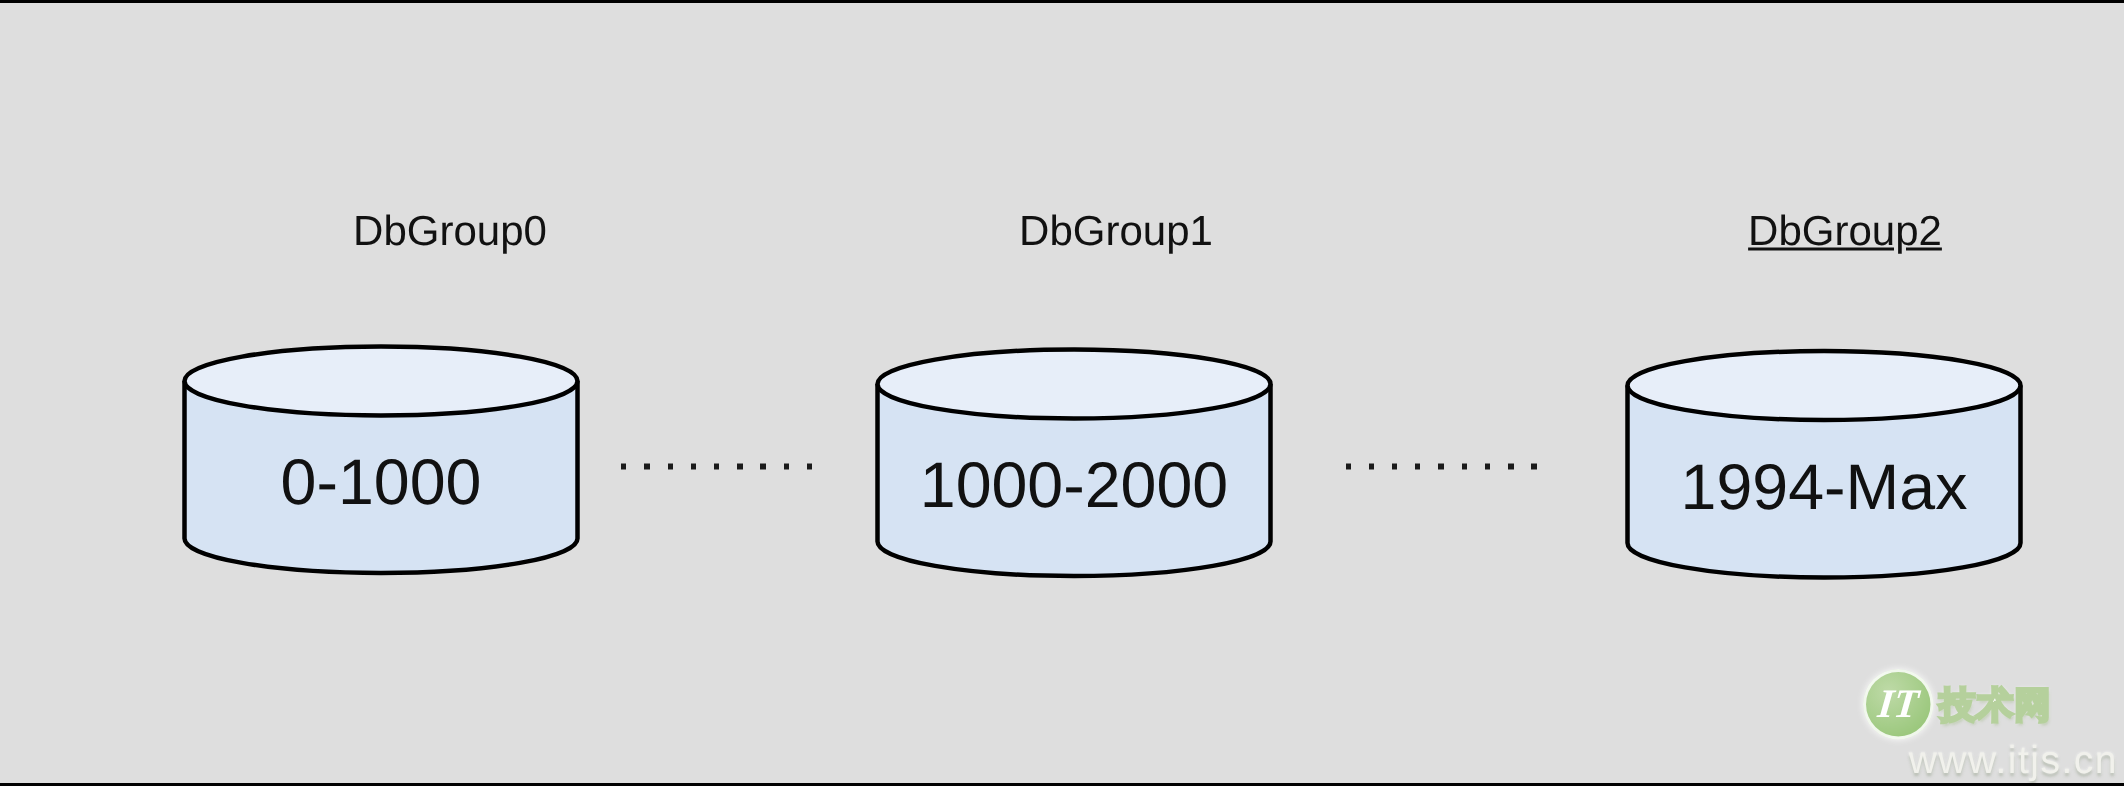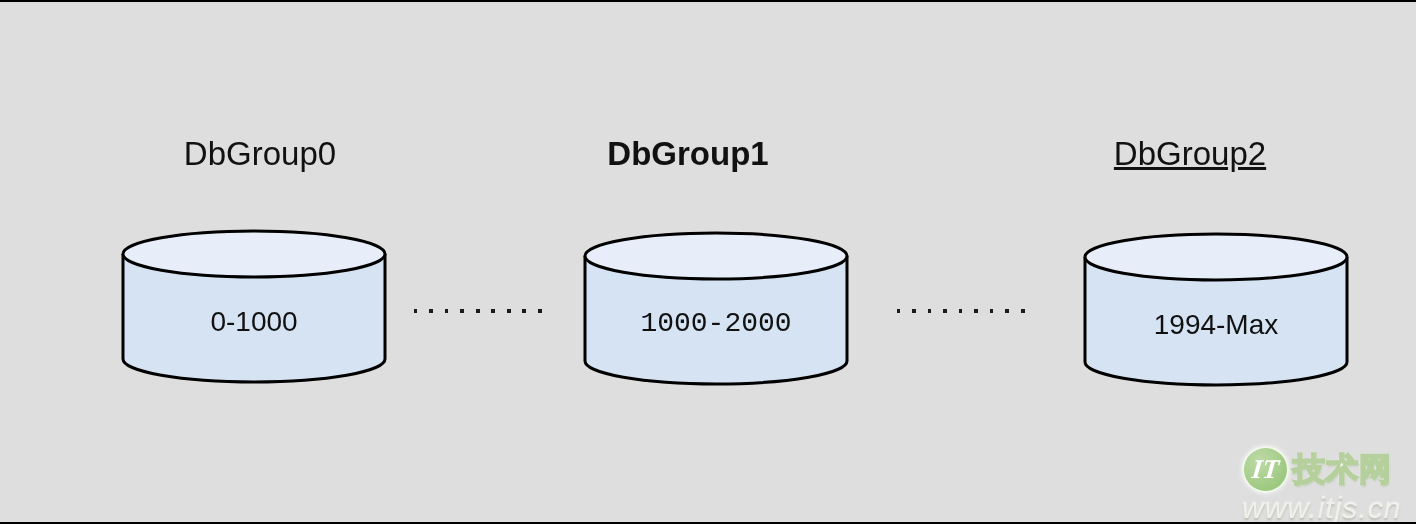--- a/index.html
+++ b/index.html
@@ -20,49 +20,50 @@
     width: 100%;
     height: 2px;
     background: #000000;
   }
   .edge-line.top { top: 0; }
   .edge-line.bottom { bottom: 0; }
 
   .group-title {
     position: absolute;
     transform: translateX(-50%);
-    font-size: 33px;
+    font-size: 28px;
     line-height: 36px;
     color: #111111;
     white-space: nowrap;
+    margin-left: 40px;
   }
   #title-0 { left: 260px;  top: 136px; }
-  #title-1 { left: 688px;  top: 136px; font-weight: bold; }
+  #title-1 { left: 704px;  top: 136px; }
   #title-2 { left: 1190px; top: 136px; text-decoration: underline; }
 
   .cylinder {
     position: absolute;
     width: 268px;
     height: 157px;
   }
   #cyl-0 { left: 120px;  top: 228px; }
-  #cyl-1 { left: 582px;  top: 230px; font-family: Liberation Mono, monospace; }
+  #cyl-1 { left: 582px;  top: 230px; }
   #cyl-2 { left: 1082px; top: 231px; }
 
   .cylinder svg { position: absolute; left: 0; top: 0; }
 
   .cylinder-label {
     position: absolute;
     left: 0;
     top: 74px;
     width: 100%;
     height: 40px;
     line-height: 40px;
     text-align: center;
-    font-size: 28px;
+    font-size: 43px;
     color: #111111;
     white-space: nowrap;
   }
 
   .dotted-connector {
     position: absolute;
     height: 4px;
     width: 128px;
     top: 309px;
     background: repeating-linear-gradient(
@@ -100,38 +101,37 @@
   .wm-logo span {
     font-family: "Liberation Serif", serif;
     font-style: italic;
     font-weight: bold;
     font-size: 27px;
     color: #ffffff;
     transform: skewX(-6deg);
     line-height: 1;
   }
   .wm-name {
-    font-size: 32px;
+    font-size: 24px;
     font-weight: bold;
     letter-spacing: 1px;
     color: #fbfcf9;
     -webkit-text-stroke: 2px #b5d09c;
     text-shadow: 0 0 3px rgba(255,255,255,0.9), 1px 2px 2px rgba(170,190,150,0.7);
     margin-left: 4px;
     white-space: nowrap;
   }
   .wm-url {
     margin-top: -2px;
-    text-align: left;
-    font-size: 30px;
+    text-align: right;
+    font-size: 26px;
     letter-spacing: 1px;
     color: #f1f1ec;
     text-shadow: 0 2px 2px rgba(150,160,140,0.55), 0 0 2px rgba(255,255,255,0.8);
     white-space: nowrap;
-    font-style: italic;
   }
 </style>
 </head>
 <body>
 
 <div class="canvas">
 
   <div class="edge-line top"></div>
 
   <div class="group-title" id="title-0">DbGroup0</div>

